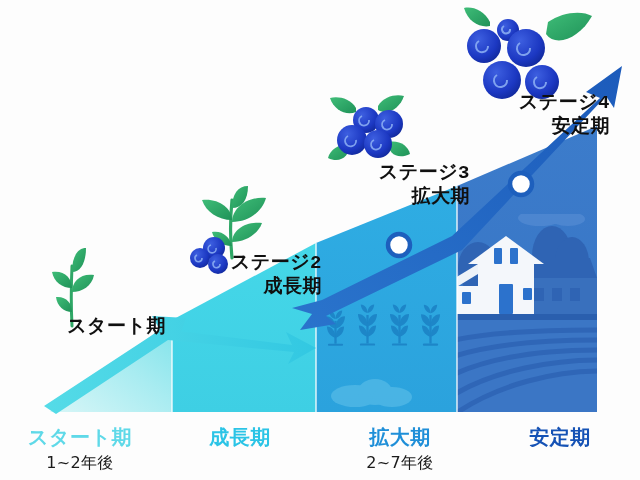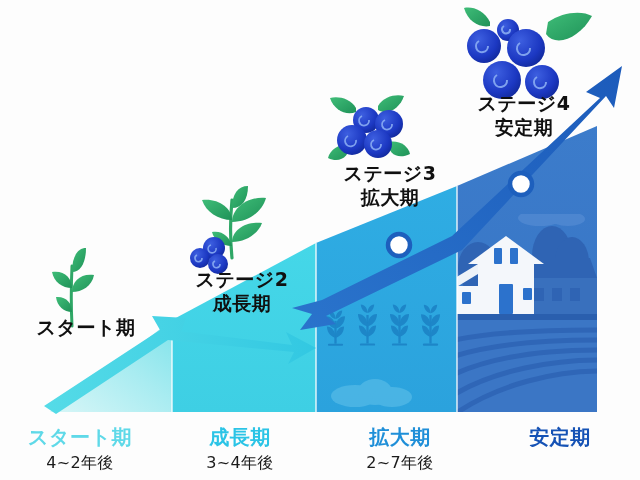--- a/index.html
+++ b/index.html
@@ -12,31 +12,32 @@
     width:640px;height:480px;
     background:#fdfdfd;
     overflow:hidden;
   }
   .layer{position:absolute;left:0;top:0;width:640px;height:480px;}
   svg.layer{display:block;}
 
   
   .callout{
     position:absolute;
-    text-align:center;
+    text-align:right;
     color:#101010;
     font-weight:bold;
     line-height:1.25;
     white-space:nowrap;
     letter-spacing:.5px;
+    font-family:Liberation Mono, monospace;
   }
   .callout .l1,.callout .l2{display:block;}
 
   #callout-1{left:6px;  top:316px; width:160px; font-size:19px;}
-  #callout-2{left:162px;top:268px; width:160px; font-size:19px;}
+  #callout-2{left:162px;top:252px; width:160px; font-size:19px;}
   #callout-3{left:310px;top:162px; width:160px; font-size:19px;}
   #callout-4{left:438px;top:92px;  width:172px; font-size:19px;}
 
   
   .axis{
     position:absolute;
     top:424px;
     width:160px;
     text-align:center;
   }
@@ -343,25 +344,24 @@
     <span class="l1">ステージ3</span>
     <span class="l2">拡大期</span>
   </div>
   <div class="callout" id="callout-4">
     <span class="l1">ステージ4</span>
     <span class="l2">安定期</span>
   </div>
 
   <div class="axis" id="axis-1">
     <span class="period">スタート期</span>
-    <span class="years">4~2年後</span>
+    <span class="years">1~2年後</span>
   </div>
   <div class="axis" id="axis-2">
     <span class="period">成長期</span>
-    <span class="years">3~4年後</span>
   </div>
   <div class="axis" id="axis-3">
     <span class="period">拡大期</span>
     <span class="years">2~7年後</span>
   </div>
   <div class="axis" id="axis-4">
     <span class="period">安定期</span>
   </div>
 
 </div>

